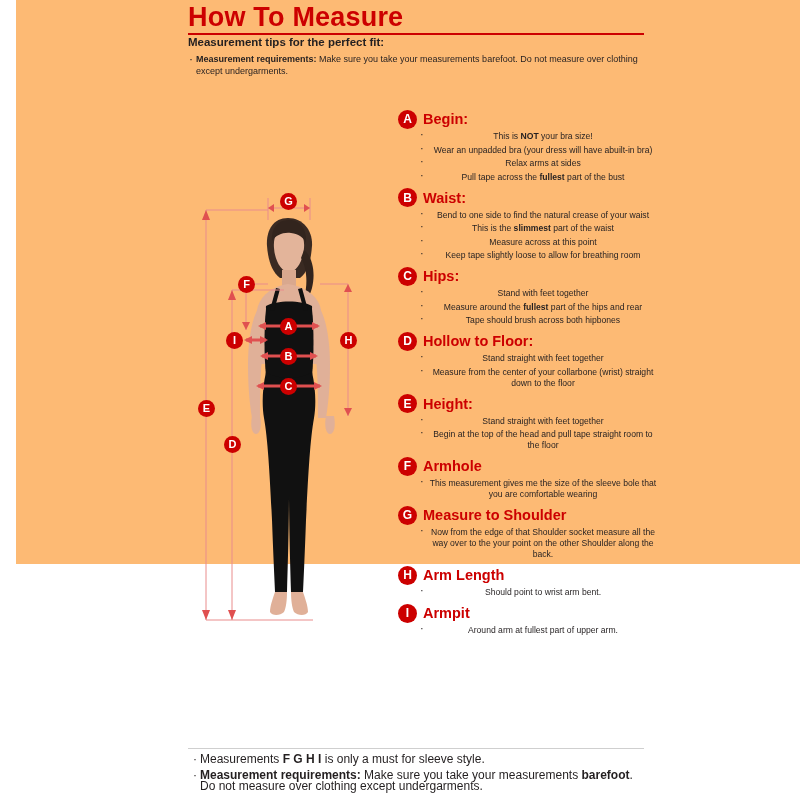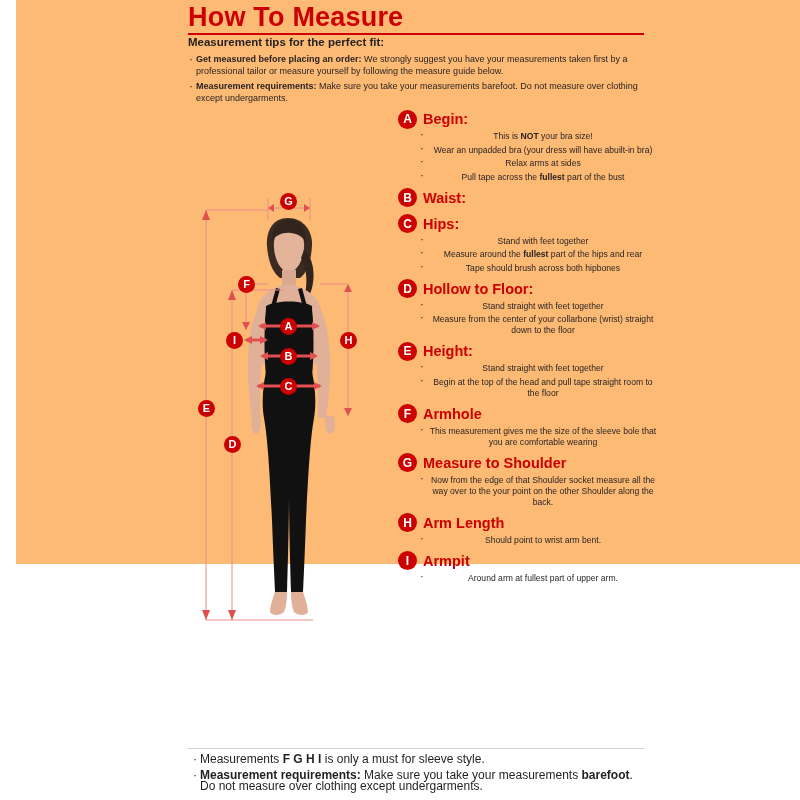--- a/index.html
+++ b/index.html
@@ -178,21 +178,20 @@
 <body>
 
 <div class="page">
 
   <div class="title">How To Measure</div>
   <div class="title-rule"></div>
 
   <div class="tips-head">Measurement tips for the perfect fit:</div>
 
   <div class="tips-list">
-    <div class="tip"><b>Get measured before placing an order:</b> We strongly suggest you have your measurements taken first by a professional tailor or measure yourself by following the measure guide below.</div>
     <div class="tip"><b>Measurement requirements:</b> Make sure you take your measurements barefoot. Do not measure over clothing except undergarments.</div>
   </div>
 
   <div class="defs">
 
     <div class="def">
       <div class="def-head">
         <div class="badge">A</div>
         <div class="def-title">Begin:</div>
       </div>
@@ -201,20 +200,26 @@
         <div class="def-item">Wear an unpadded bra (your dress will have abuilt-in bra)</div>
         <div class="def-item">Relax arms at sides</div>
         <div class="def-item">Pull tape across the <b>fullest</b> part of the bust</div>
       </div>
     </div>
 
     <div class="def">
       <div class="def-head">
         <div class="badge">B</div>
         <div class="def-title">Waist:</div>
+      </div>
+      <div class="def-items">
+        <div class="def-item">Bend to one side to find the natural crease of your waist</div>
+        <div class="def-item">This is the <b>slimmest</b> part of the waist</div>
+        <div class="def-item">Measure across at this point</div>
+        <div class="def-item">Keep tape slightly loose to allow for breathing room</div>
       </div>
     </div>
 
     <div class="def">
       <div class="def-head">
         <div class="badge">C</div>
         <div class="def-title">Hips:</div>
       </div>
       <div class="def-items">
         <div class="def-item">Stand with feet together</div>

